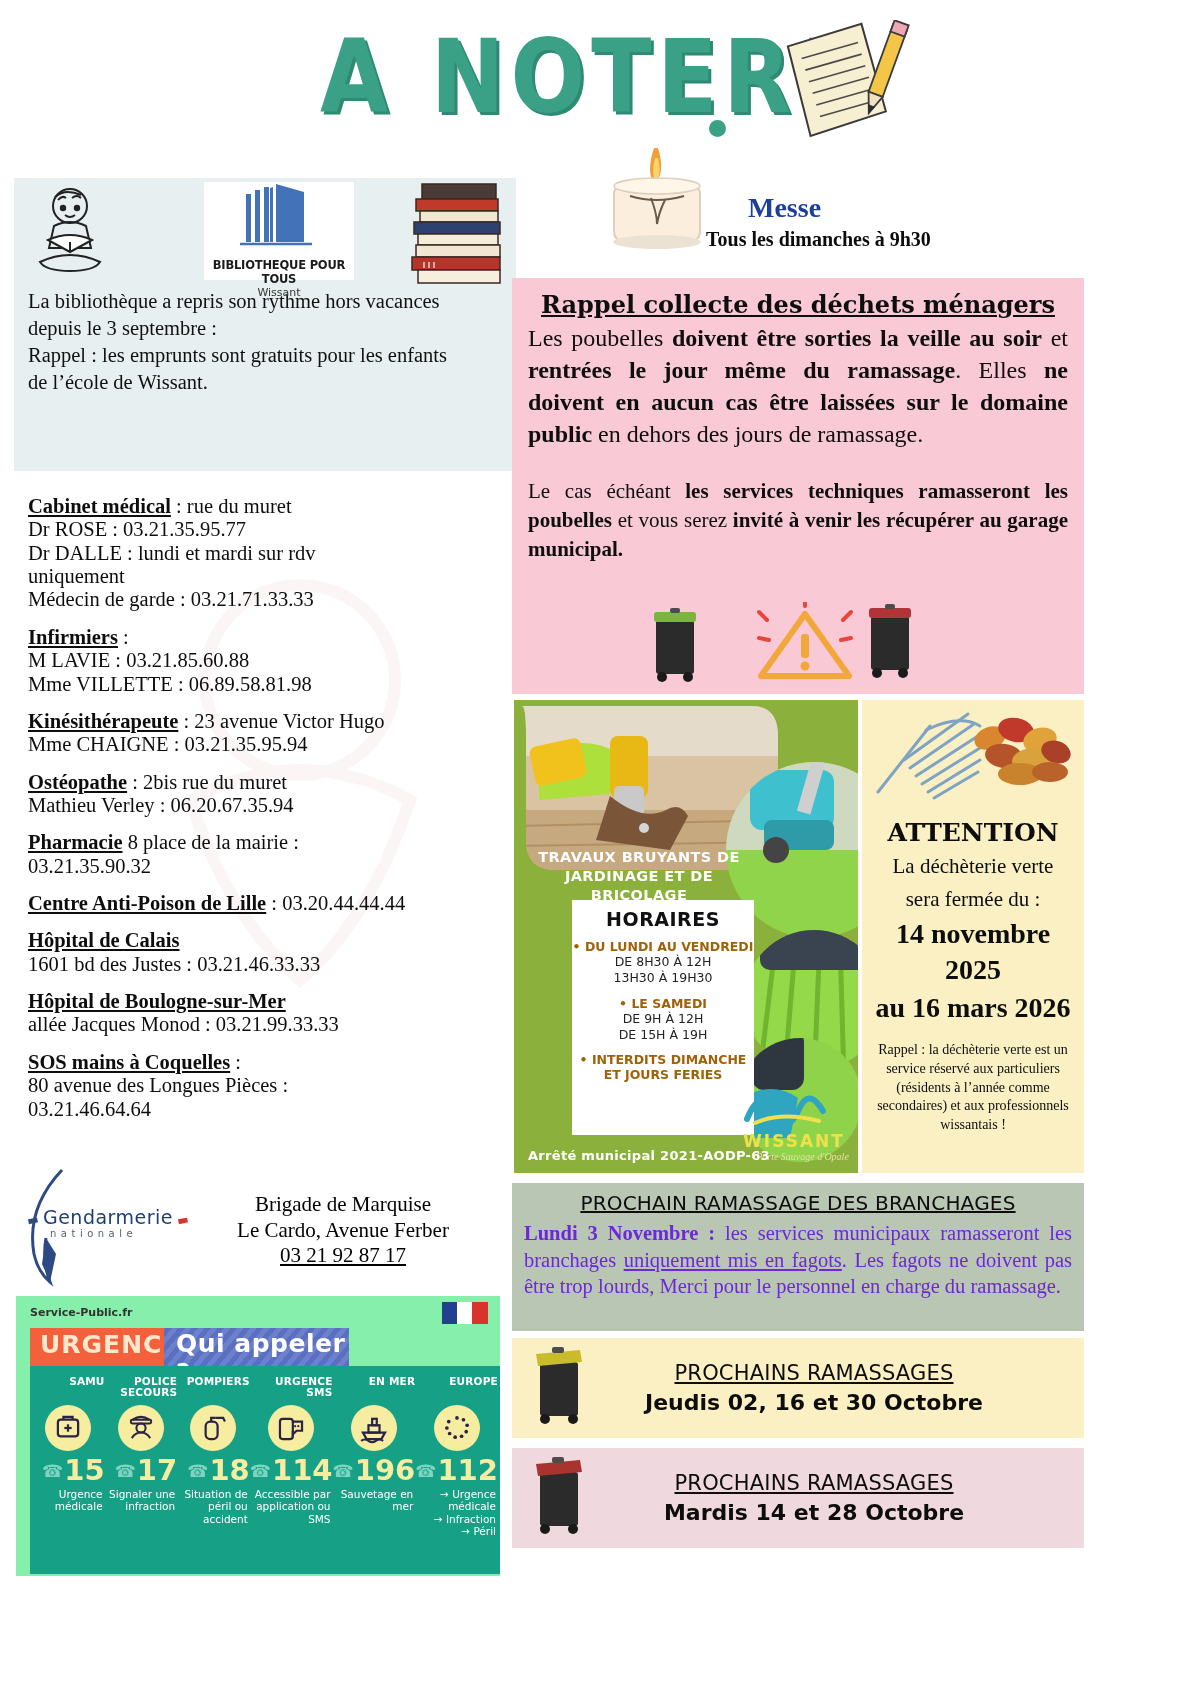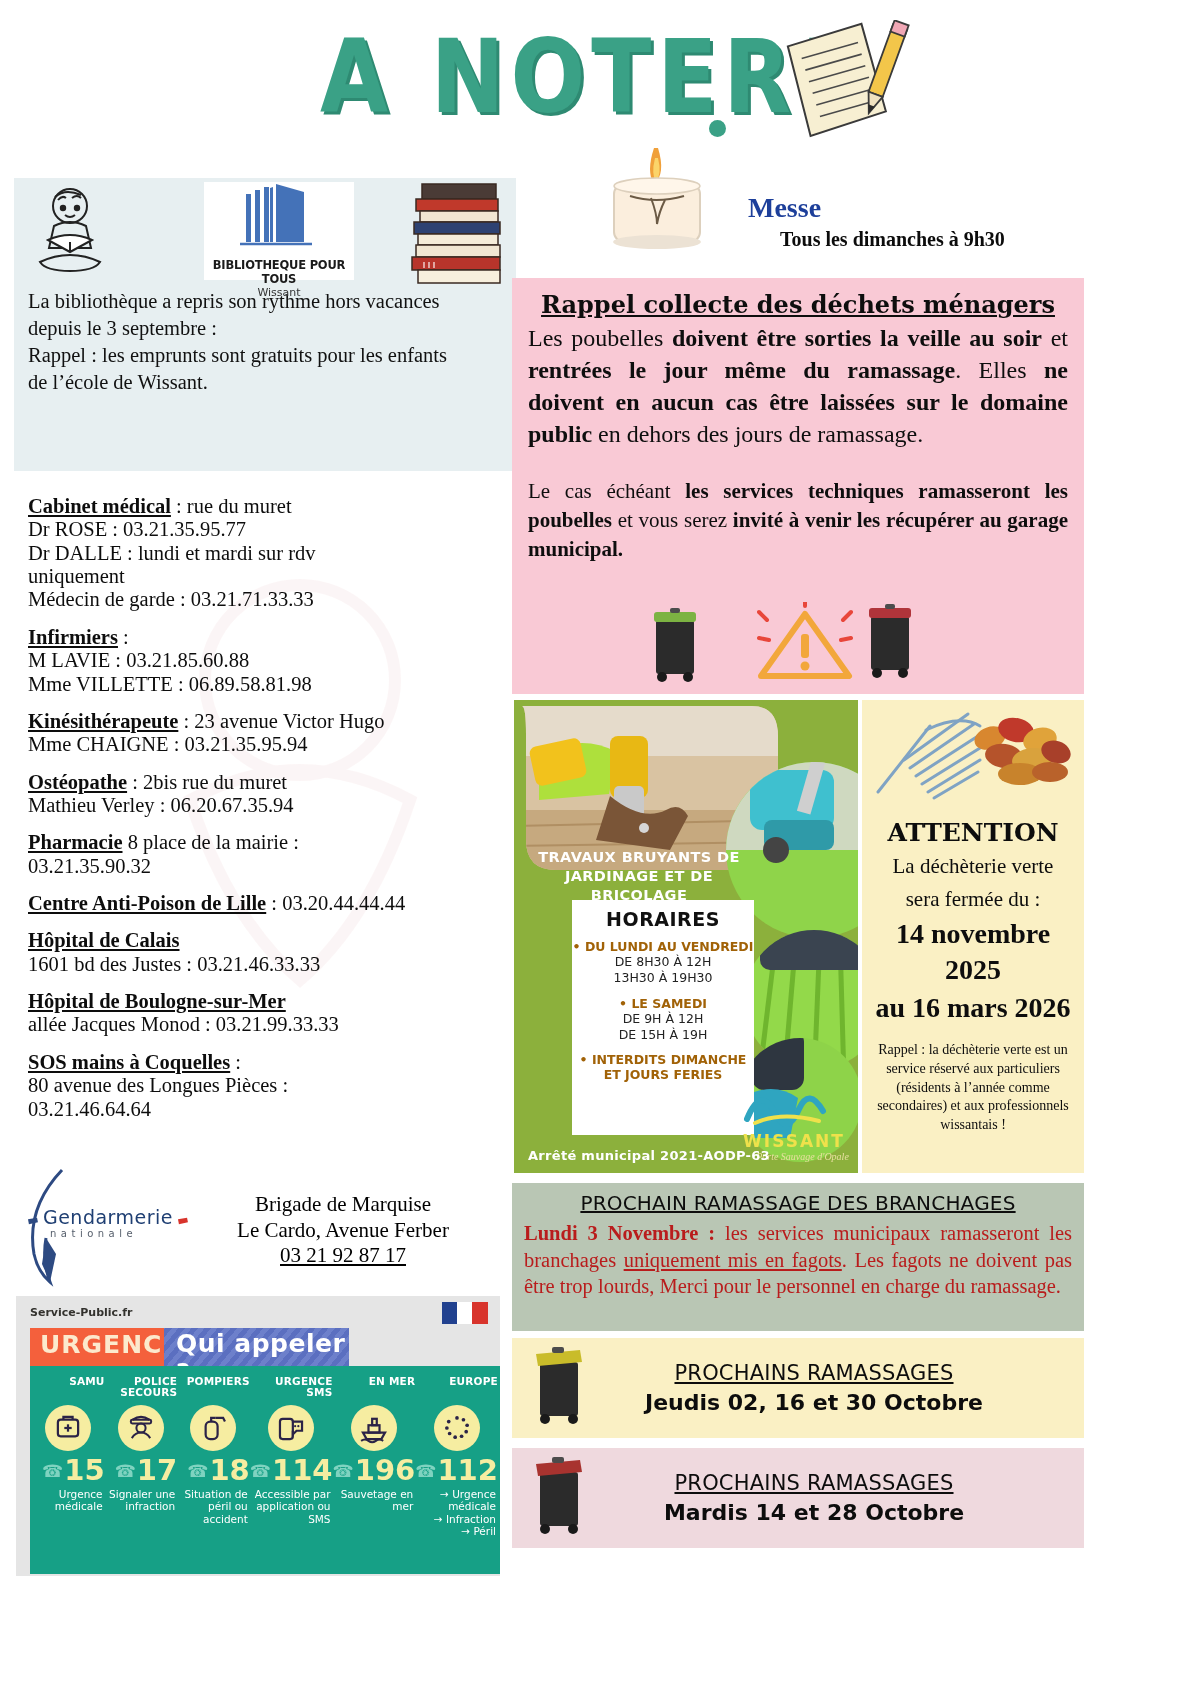--- a/index.html
+++ b/index.html
@@ -71,21 +71,21 @@
   .gend-sub {
     font-family: "DejaVu Sans", sans-serif; font-size: 10px;
     color: #555e6b; letter-spacing: 4.5px; margin-left: 22px;
   }
   .gend-text { position: absolute; left: 150px; top: 14px; width: 330px; text-align: center; font-size: 21px; line-height: 1.22; }
   .gend-text .phone { text-decoration: underline; font-weight: normal; }
 
   
   .urgence {
     position: absolute; left: 16px; top: 1296px; width: 484px; height: 280px;
-    background: #e5e5e5; overflow: hidden;
+    background: #86efac; overflow: hidden;
   }
   .sp-label {
     position: absolute; left: 14px; top: 10px;
     font-family: "DejaVu Sans", sans-serif; font-size: 11px; font-weight: bold; color: #33322e;
   }
   .fr-flag { position: absolute; right: 12px; top: 6px; width: 46px; height: 22px; }
   .urg-tag {
     position: absolute; left: 14px; top: 32px; height: 38px; background: #f4603c;
     color: #fce9cd; font-family: "DejaVu Sans", sans-serif; font-size: 25px; font-weight: bold;
     padding: 2px 10px 0 10px; letter-spacing: 1px;
@@ -116,21 +116,21 @@
   .urg-col .num .hand { font-size: 17px; color: #7fd3c0; vertical-align: 16%; margin-right: 1px; }
   .urg-col .desc { font-size: 10.5px; line-height: 1.18; margin-top: 3px; padding: 0 2px; }
 
   
   .candle { position: absolute; left: 596px; top: 142px; width: 130px; height: 110px; }
   .messe-title {
     position: absolute; left: 748px; top: 192px;
     font-size: 28px; color: #1d3f9a; font-weight: bold;
   }
   .messe-sub {
-    position: absolute; left: 780px; top: 228px;
+    position: absolute; left: 706px; top: 228px;
     font-size: 20px; font-weight: bold; color: #0c0c0c;
   }
 
   .pink-box {
     position: absolute; left: 512px; top: 278px; width: 572px; height: 416px;
     background: #f9c9d5; padding: 12px 16px 0 16px;
   }
   .pink-title {
     text-align: center; font-size: 24px; font-weight: bold;
     text-decoration: underline; color: #0e0e0e;
@@ -191,21 +191,21 @@
 
   
   .grey-box {
     position: absolute; left: 512px; top: 1183px; width: 572px; height: 148px;
     background: #b9c6b4; padding: 8px 12px 0 12px;
   }
   .grey-title {
     text-align: center; font-family: "DejaVu Sans", sans-serif;
     font-size: 20px; text-decoration: underline; color: #0d0d0d; letter-spacing: 0.2px;
   }
-  .grey-p { font-size: 20.5px; line-height: 1.3; text-align: justify; margin-top: 5px; color: #b91c1c; }
+  .grey-p { font-size: 20.5px; line-height: 1.3; text-align: justify; margin-top: 5px; color: #6d28d9; }
   .grey-p b { font-weight: bold; }
   .grey-p u { text-decoration: underline; }
 
   
   .ram-card {
     position: absolute; left: 512px; width: 572px; height: 100px;
     display: flex; align-items: center;
   }
   .ram-yellow { top: 1338px; background: #faf0c4; }
   .ram-pink { top: 1448px; background: #efd9de; }

